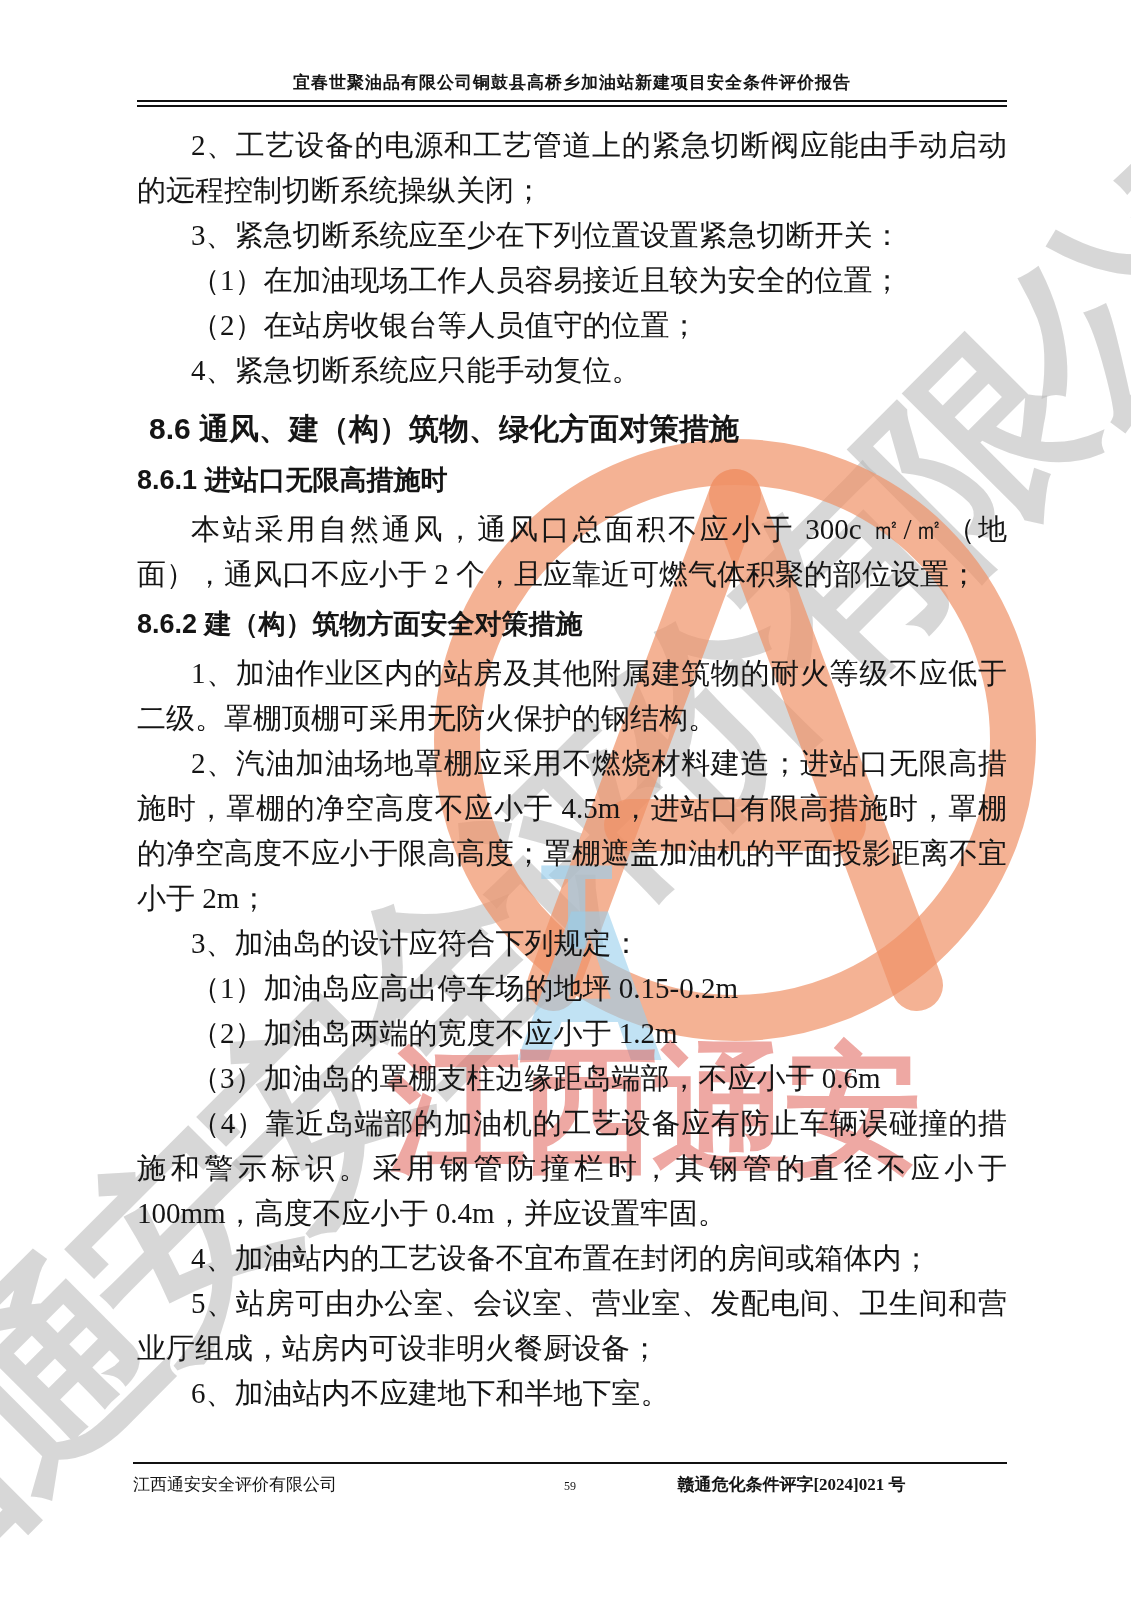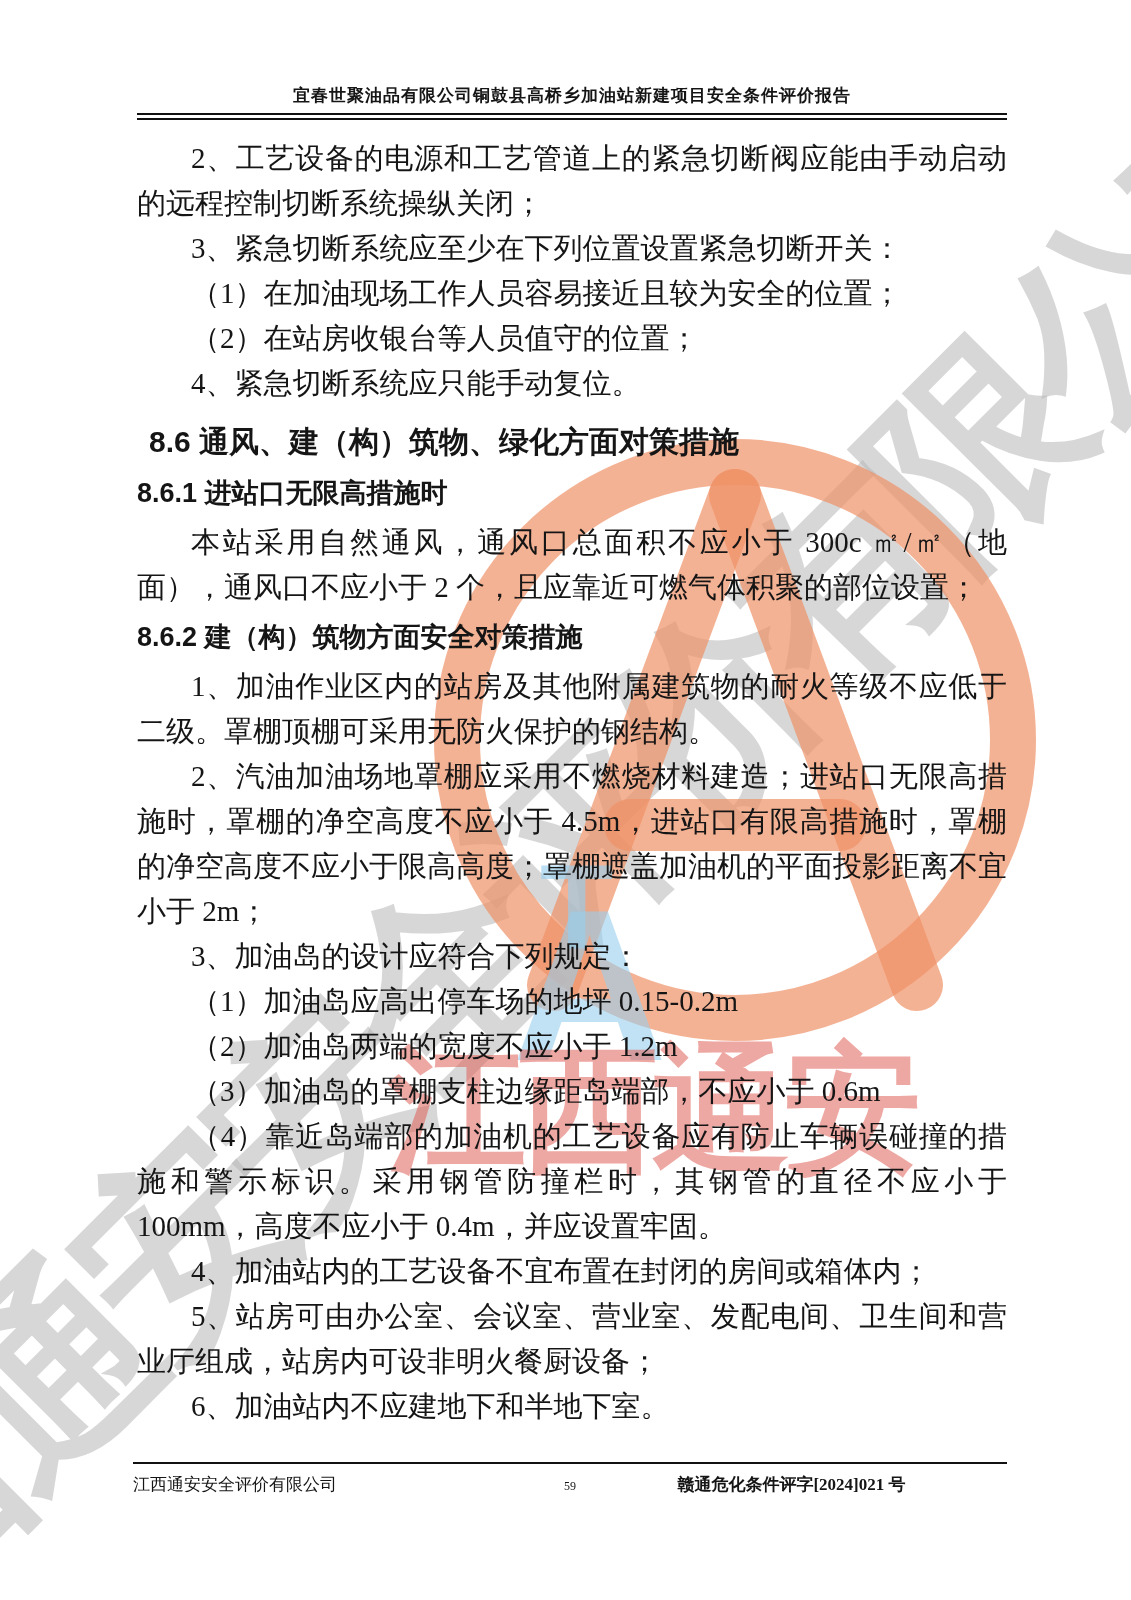--- a/index.html
+++ b/index.html
@@ -46,21 +46,21 @@
     font-family:Liberation Mono, monospace;
     font-size:138px; font-weight:bold;
     letter-spacing:-6px;
     white-space:nowrap;
     color:rgba(224,96,88,0.55);
   }
 
   
   .content {
     position:absolute; z-index:1;
-    left:137px; top:84px; width:870px;
+    left:137px; top:71px; width:870px;
   }
   .header-title {
     text-align:center;
     font-size:17px;
     font-weight:bold;
     letter-spacing:1px;
     margin:0 0 6px 0;
   }
   .header-rule {
     height:3px;

